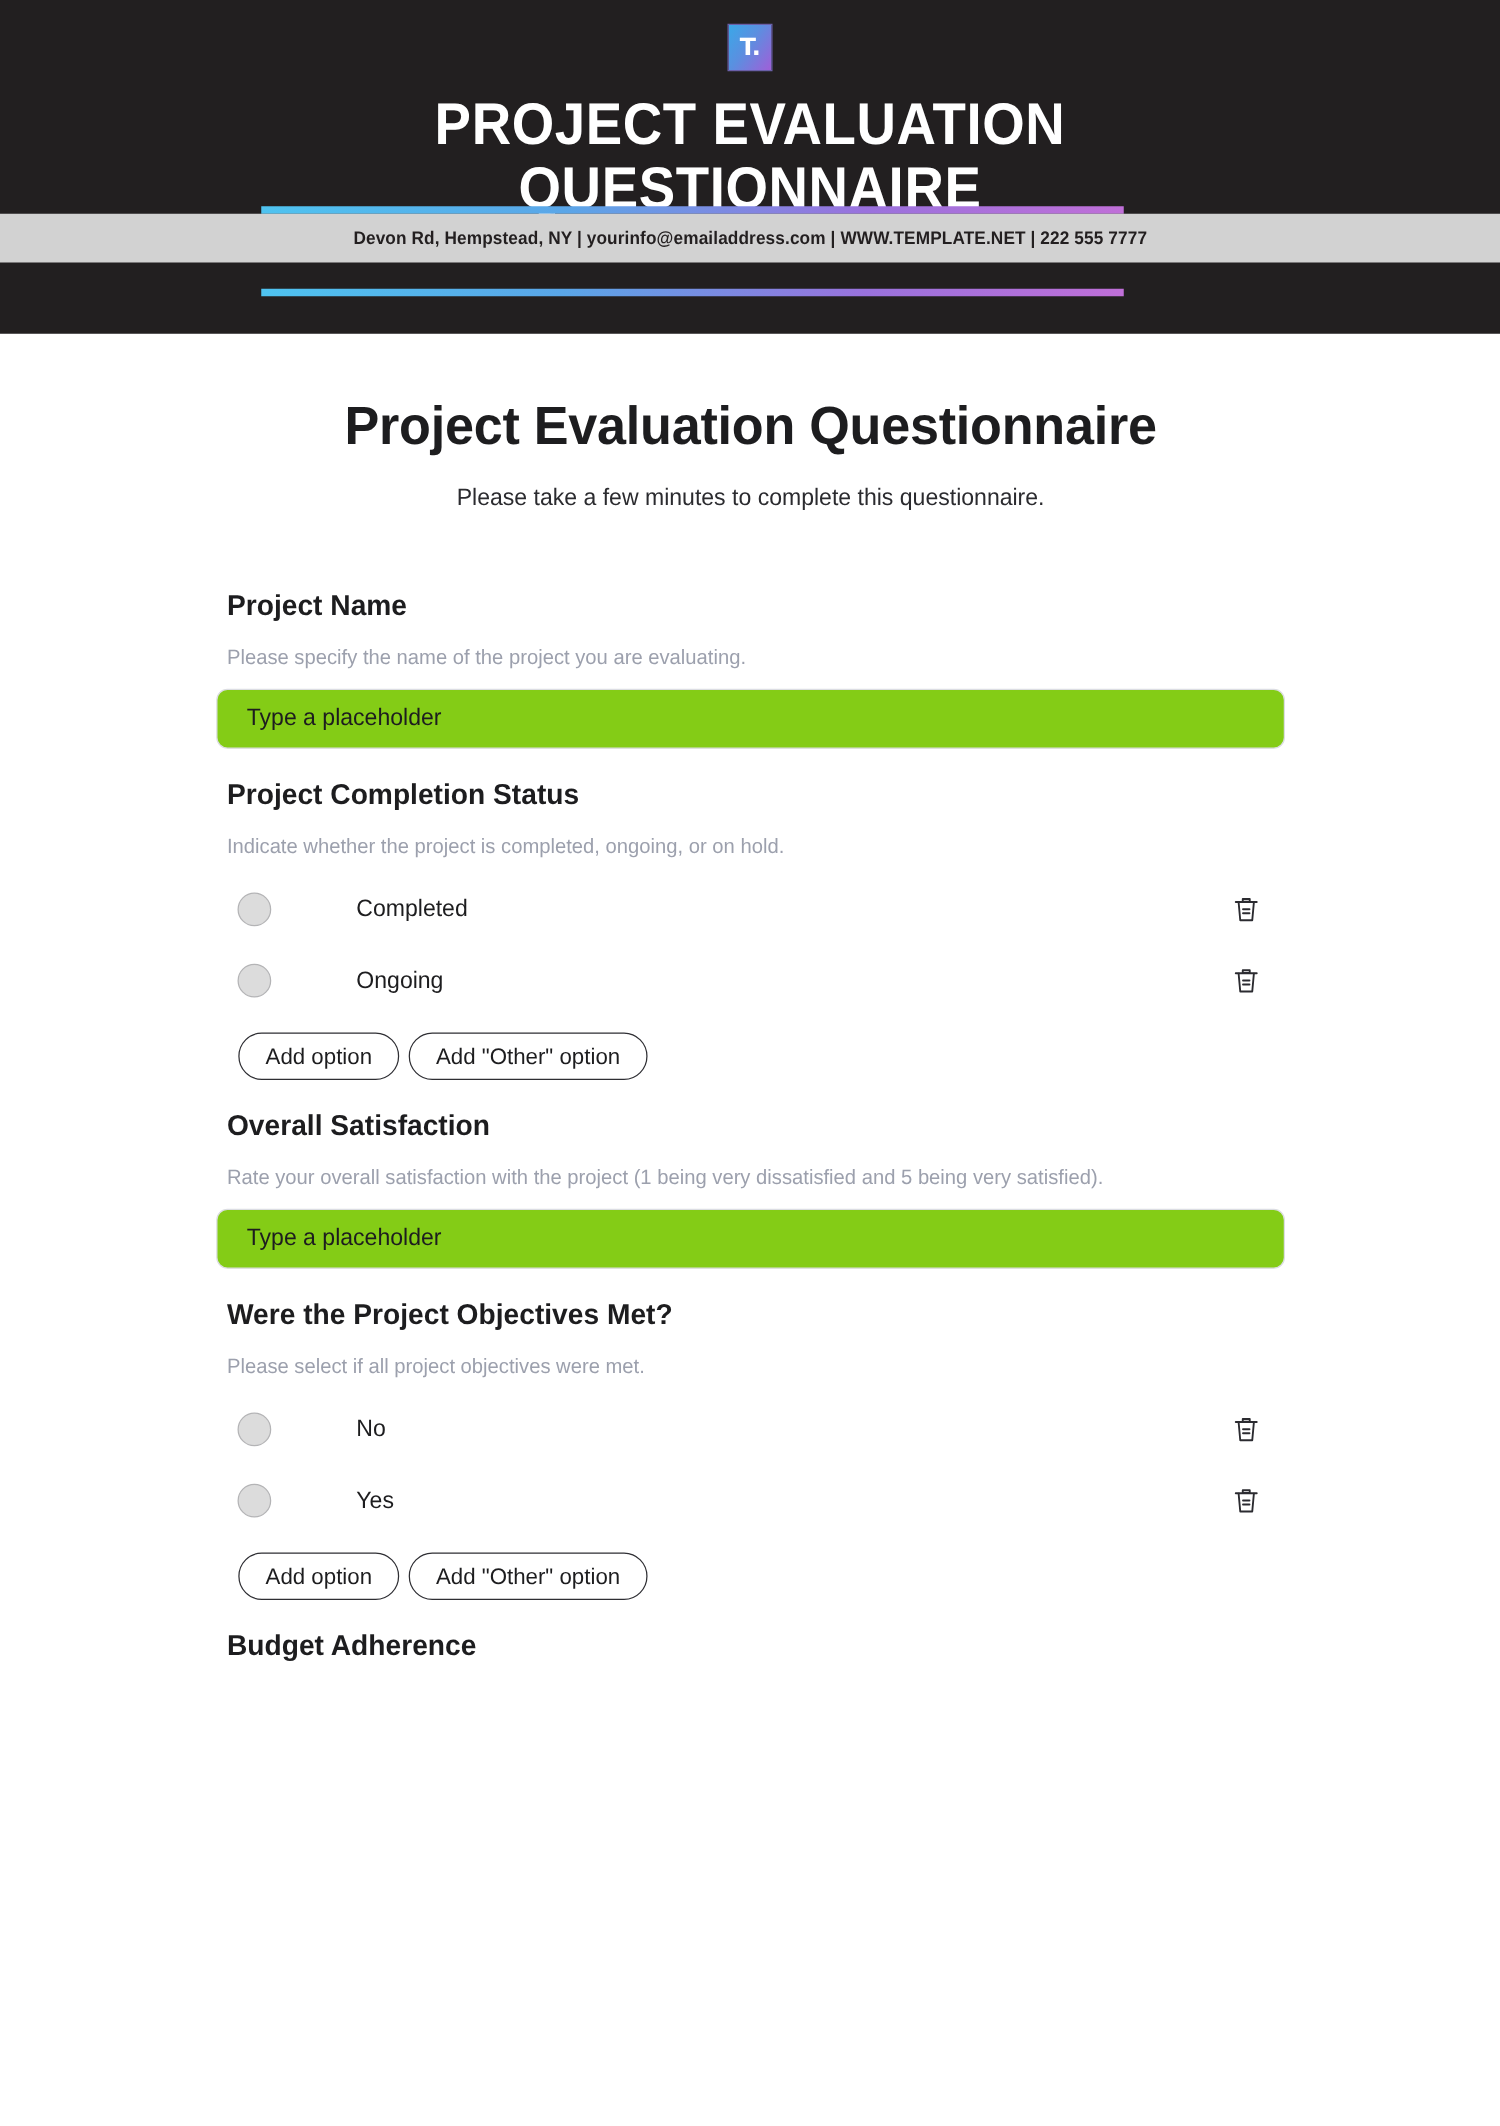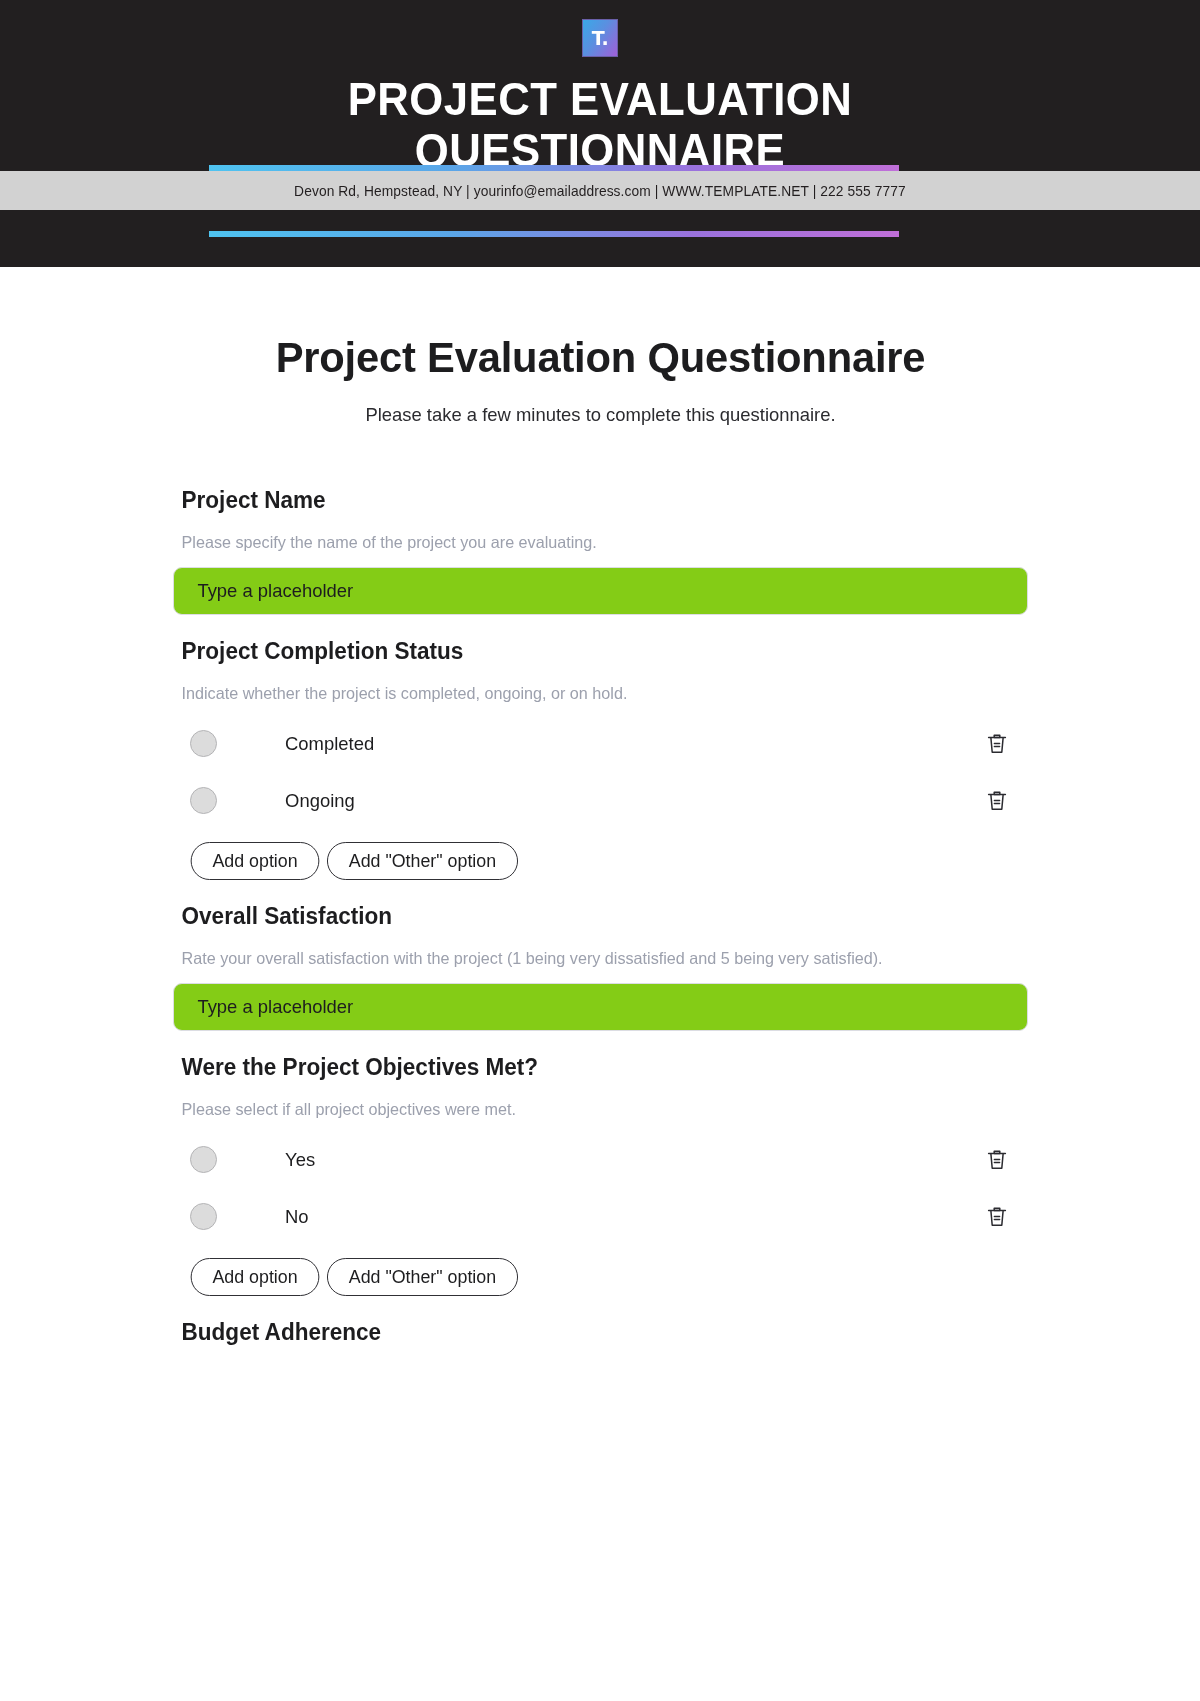--- a/index.html
+++ b/index.html
@@ -60,20 +60,21 @@
   .contact-strip {
     position: absolute;
     left: 0;
     right: 0;
     bottom: 57px;
     height: 39px;
     background: #d2d2d2;
     display: flex;
     align-items: center;
     justify-content: center;
+    font-weight: bold;
   }
   .contact-strip .contact-text {
     color: #231f20;
     font-family: "Liberation Sans Narrow", "Liberation Sans", sans-serif;
     font-size: 14.5px;
     letter-spacing: 0.1px;
     transform: scaleX(0.95);
     white-space: nowrap;
   }
   .rule {
@@ -82,21 +83,21 @@
     width: 690px;
     height: 6px;
     background: linear-gradient(90deg, #4fc3f0 0%, #5aa6e8 35%, #9a72dd 70%, #c06fd8 100%);
   }
   .rule-top { bottom: 96px; }
   .rule-bottom { bottom: 30px; }
 
   
   .sheet {
     background: #ffffff;
-    padding-top: 66px;
+    padding-top: 50px;
   }
   .form-col {
     width: 855px;
     margin: 0 auto;
   }
   .form-title {
     text-align: center;
     color: #1d1d1f;
     font-family: "Liberation Sans Narrow", "Liberation Sans", sans-serif;
     font-weight: 700;
@@ -291,44 +292,44 @@
       </div>
     </div>
 
     <div class="question">
       <p class="q-label">Were the Project Objectives Met?</p>
       <p class="q-help">Please select if all project objectives were met.</p>
       <div class="option-list">
 
         <div class="option-row">
           <span class="radio-dot"></span>
+          <span class="option-text">No</span>
+          <span class="trash">
+            <svg viewBox="0 0 22 24" width="22" height="24" fill="none" stroke="#2b2b30" stroke-width="1.5" stroke-linecap="round" stroke-linejoin="round">
+              <path d="M8.2 3.2h5.6v2.2H8.2z"></path>
+              <path d="M2.6 5.6h16.8"></path>
+              <path d="M4.9 5.9l1.3 14.3h9.6l1.3-14.3"></path>
+              <path d="M8.4 11.4h5.2M8.4 14.6h5.2"></path>
+            </svg>
+          </span>
+        </div>
+
+        <div class="option-row">
+          <span class="radio-dot"></span>
           <span class="option-text">Yes</span>
           <span class="trash">
             <svg viewBox="0 0 22 24" width="22" height="24" fill="none" stroke="#2b2b30" stroke-width="1.5" stroke-linecap="round" stroke-linejoin="round">
               <path d="M8.2 3.2h5.6v2.2H8.2z"></path>
               <path d="M2.6 5.6h16.8"></path>
               <path d="M4.9 5.9l1.3 14.3h9.6l1.3-14.3"></path>
               <path d="M8.4 11.4h5.2M8.4 14.6h5.2"></path>
             </svg>
           </span>
         </div>
 
-        <div class="option-row">
-          <span class="radio-dot"></span>
-          <span class="option-text">No</span>
-          <span class="trash">
-            <svg viewBox="0 0 22 24" width="22" height="24" fill="none" stroke="#2b2b30" stroke-width="1.5" stroke-linecap="round" stroke-linejoin="round">
-              <path d="M8.2 3.2h5.6v2.2H8.2z"></path>
-              <path d="M2.6 5.6h16.8"></path>
-              <path d="M4.9 5.9l1.3 14.3h9.6l1.3-14.3"></path>
-              <path d="M8.4 11.4h5.2M8.4 14.6h5.2"></path>
-            </svg>
-          </span>
-        </div>
-
       </div>
       <div class="btn-row">
         <button class="pill-btn">Add option</button>
         <button class="pill-btn">Add "Other" option</button>
       </div>
     </div>
 
     <div class="question">
       <p class="q-label">Budget Adherence</p>
     </div>

